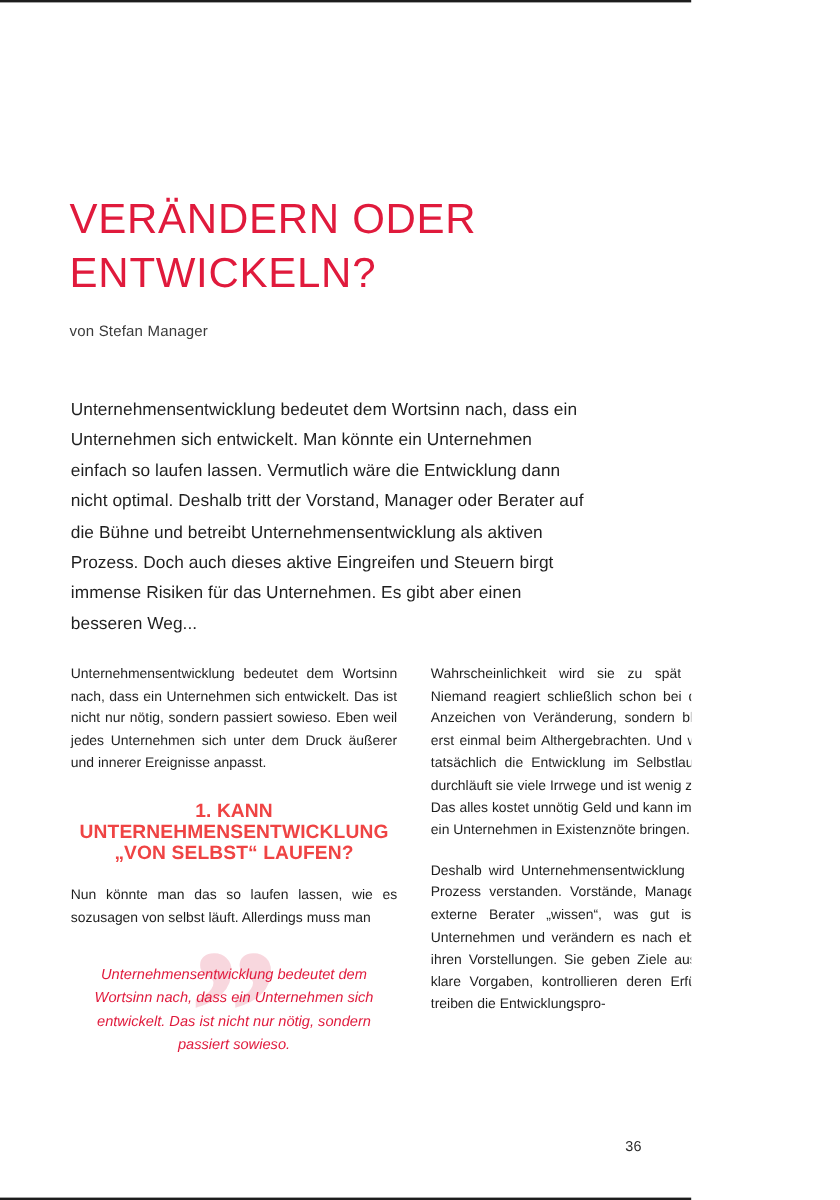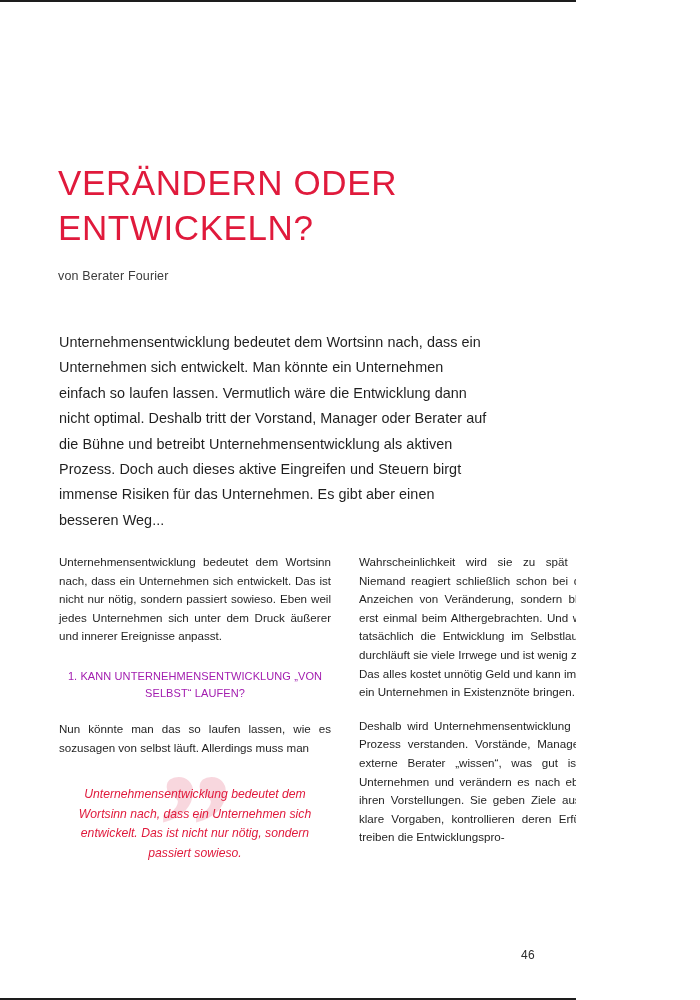--- a/index.html
+++ b/index.html
@@ -92,24 +92,24 @@
     line-height: 18.6px;
     color: #1f1f1f;
     text-align: justify;
     text-justify: inter-word;
     hyphens: manual;
   }
   .body-par:last-child { margin-bottom: 0; }
 
   .section-head {
     margin: 21px 0 17px 0;
-    font-size: 11px;
+    font-size: 16px;
     line-height: 17.5px;
-    font-weight: normal;
-    color: #a21caf;
+    font-weight: bold;
+    color: #ef4444;
     text-transform: uppercase;
     letter-spacing: 0.1px;
   }
   .section-head.centered {
     text-align: center;
     padding: 0 4px;
   }
   .section-head.hanging {
     text-align: left;
     padding-left: 17px;
@@ -162,21 +162,21 @@
   }
 </style>
 </head>
 <body>
 
 <div class="page">
 
   <header class="masthead">
     <h1 class="article-title">VERÄNDERN ODER
 ENTWICKELN?</h1>
-    <p class="byline">von Berater Fourier</p>
+    <p class="byline">von Stefan Manager</p>
   </header>
 
   <p class="lead">Unternehmensentwicklung bedeutet dem Wortsinn nach, dass ein Unternehmen sich entwickelt. Man könnte ein Unternehmen einfach so laufen lassen. Vermutlich wäre die Entwicklung dann nicht optimal. Deshalb tritt der Vorstand, Manager oder Berater auf die Bühne und betreibt Unternehmensentwicklung als aktiven Prozess. Doch auch dieses aktive Eingreifen und Steuern birgt immense Risiken für das Unternehmen. Es gibt aber einen besseren Weg...</p>
 
   <div class="columns">
 
     <div class="col col-left">
       <p class="body-par">Unternehmensentwicklung bedeutet dem Wortsinn nach, dass ein Unternehmen sich entwickelt. Das ist nicht nur nötig, sondern passiert sowieso. Eben weil jedes Unternehmen sich unter dem Druck äußerer und innerer Ereignisse anpasst.</p>
 
       <h2 class="section-head centered first">1. KANN UNTERNEHMENSENTWICKLUNG „VON SELBST“ LAUFEN?</h2>
@@ -192,15 +192,15 @@
 
     <div class="col col-right">
       <p class="body-par">Wahrscheinlichkeit wird sie zu spät einsetzen. Niemand reagiert schließlich schon bei den ersten Anzeichen von Veränderung, sondern bleibt lieber erst einmal beim Althergebrachten. Und wenn dann tatsächlich die Entwicklung im Selbstlauf einsetzt, durchläuft sie viele Irrwege und ist wenig zielführend. Das alles kostet unnötig Geld und kann im Extremfall ein Unternehmen in Existenznöte bringen.</p>
 
 
       <p class="body-par">Deshalb wird Unternehmensentwicklung als aktiver Prozess verstanden. Vorstände, Management und externe Berater „wissen“, was gut ist für das Unternehmen und verändern es nach eben diesen ihren Vorstellungen. Sie geben Ziele aus, machen klare Vorgaben, kontrollieren deren Erfüllung und treiben die Entwicklungspro-</p>
     </div>
 
   </div>
 
-  <div class="folio">46</div>
+  <div class="folio">36</div>
 
 </div>
 
 </body></html>

